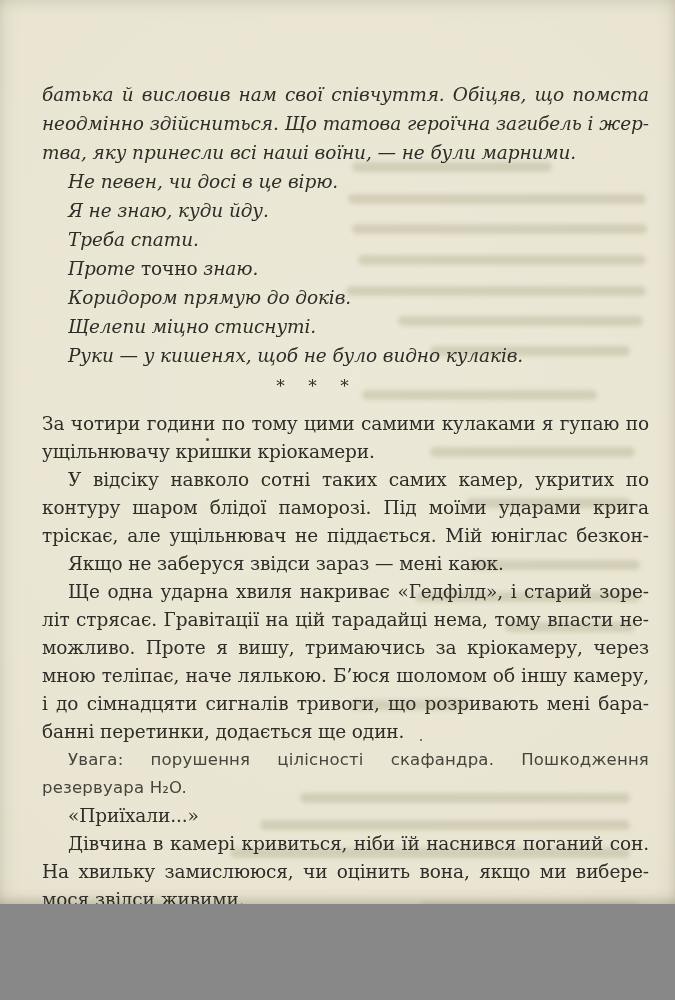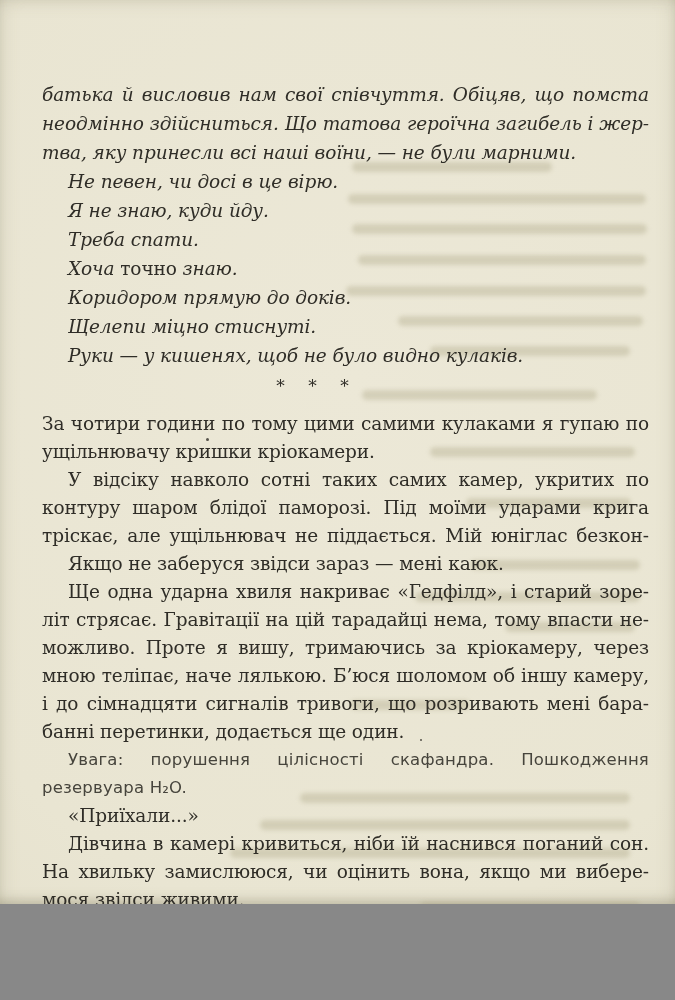--- a/index.html
+++ b/index.html
@@ -100,21 +100,21 @@
   <div class="speck" style="left:206px;top:438px;width:3px;height:3px;"></div>
   <div class="speck" style="left:420px;top:739px;width:2px;height:2px;"></div>
 
   <div id="sec-italic" class="textcol">
       <div class="ln j">батька й висловив нам свої співчуття. Обіцяв, що помста</div>
       <div class="ln j">неодмінно здійсниться. Що татова героїчна загибель і жер-</div>
       <div class="ln">тва, яку принесли всі наші воїни, — не були марними.</div>
       <div class="ln ind">Не певен, чи досі в це вірю.</div>
       <div class="ln ind">Я не знаю, куди йду.</div>
       <div class="ln ind">Треба спати.</div>
-      <div class="ln ind"><span>Хоча </span><span class="rom">точно</span><span> знаю.</span></div>
+      <div class="ln ind"><span>Проте </span><span class="rom">точно</span><span> знаю.</span></div>
       <div class="ln ind">Коридором прямую до доків.</div>
       <div class="ln ind">Щелепи міцно стиснуті.</div>
       <div class="ln ind">Руки — у кишенях, щоб не було видно кулаків.</div>
     </div>
 
   <div class="scene-break">* * *</div>
 
   <div id="sec-main" class="textcol">
       <div class="ln j">За чотири години по тому цими самими кулаками я гупаю по</div>
       <div class="ln">ущільнювачу кришки кріокамери.</div>

